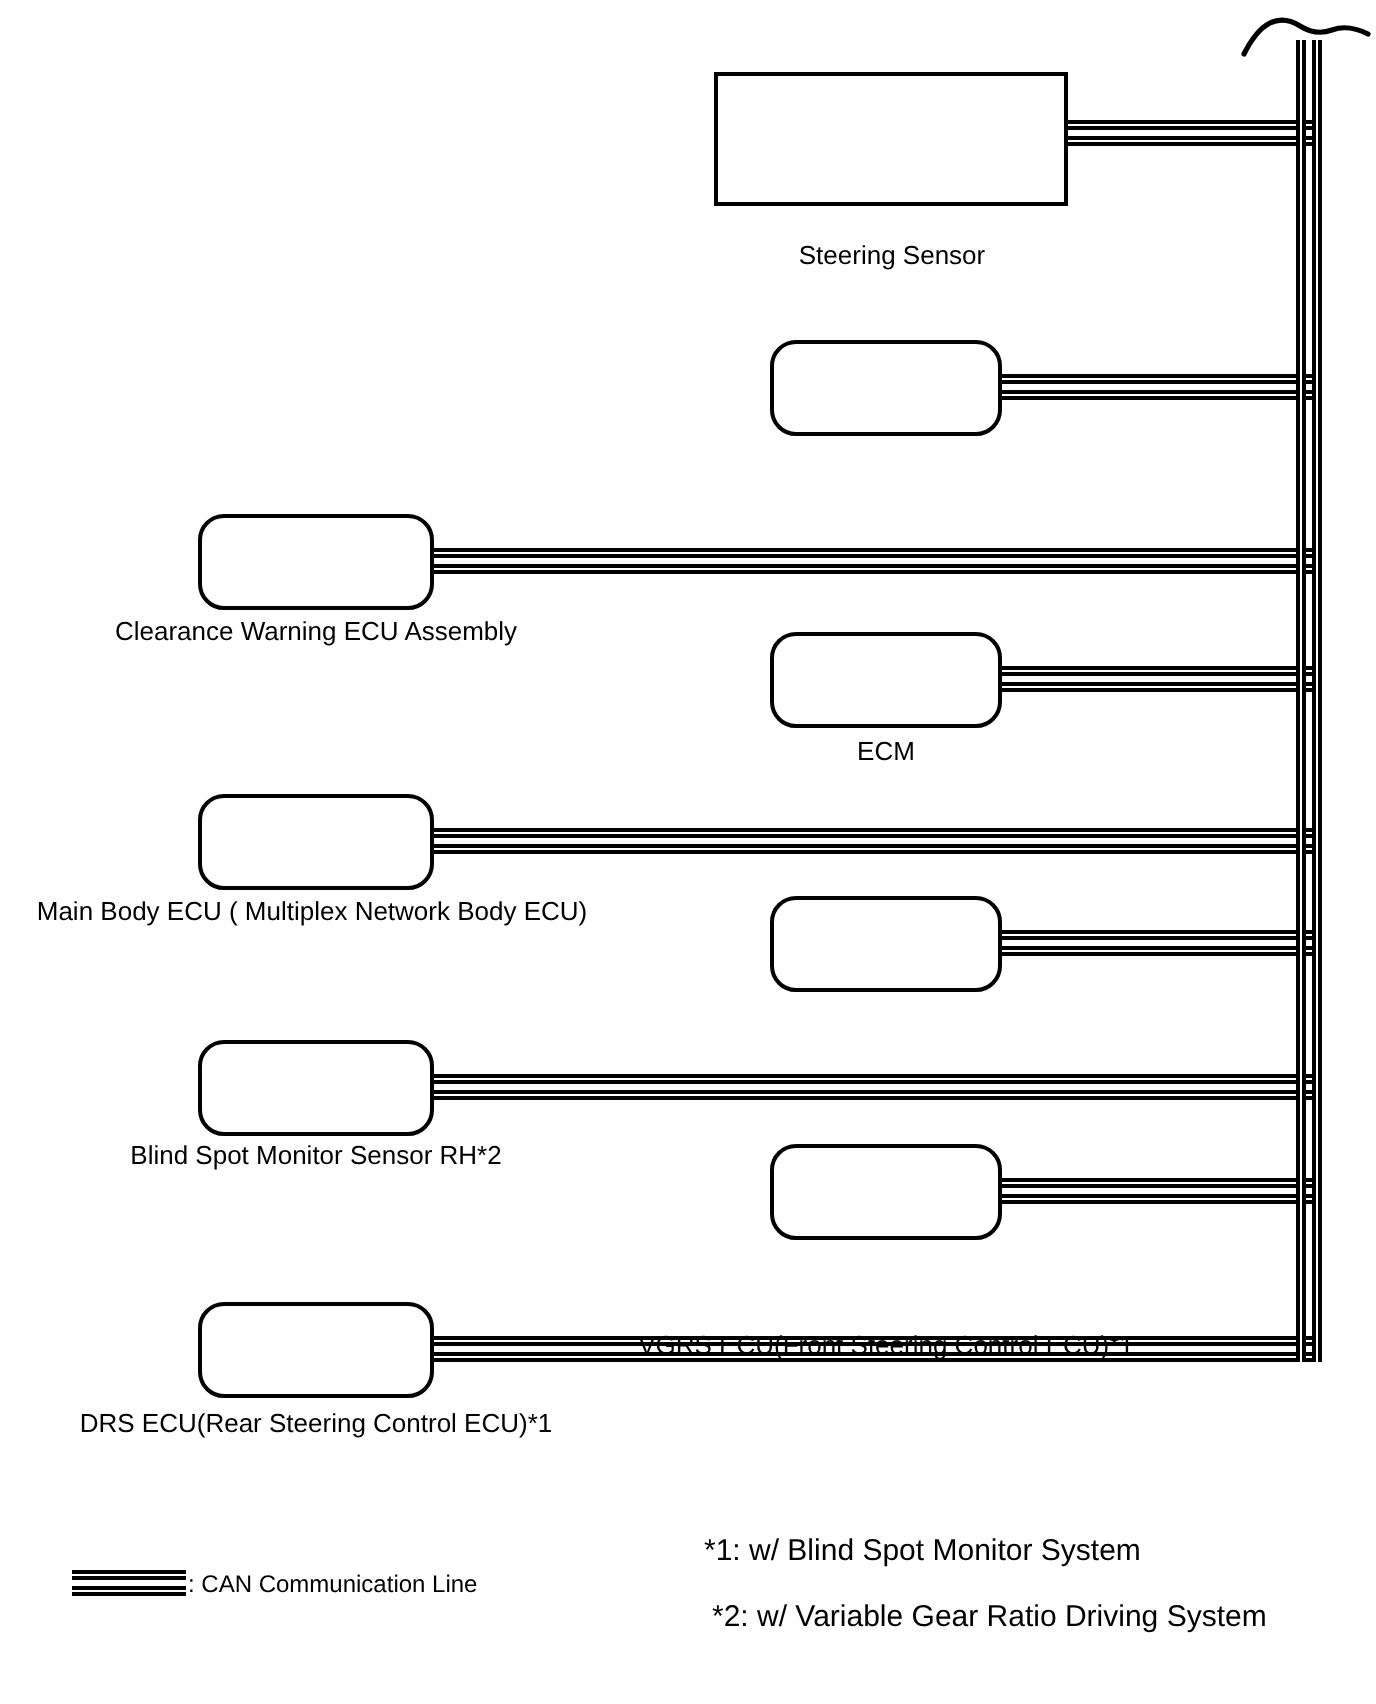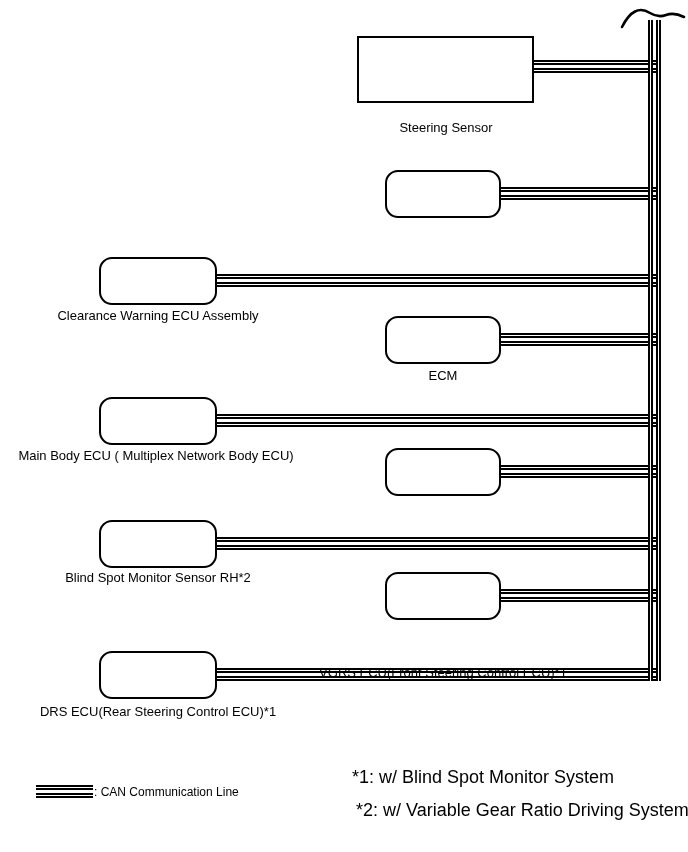--- a/index.html
+++ b/index.html
@@ -60,21 +60,21 @@
   .legend-row { position: absolute; left: 36px; top: 784px; height: 16px; }
   .legend-symbol {
     position: absolute; left: 0; top: 1px; width: 57px; height: 13px;
   }
   .legend-text {
     position: absolute; left: 58px; top: 1px;
     font-size: 12px; white-space: nowrap;
   }
   .footnote {
     position: absolute;
-    font-size: 18px;
+    font-size: 15px;
     white-space: nowrap;
   }
   .fn1 { left: 352px; top: 767px; }
   .fn2 { left: 356px; top: 800px; }
 </style>
 </head>
 <body>
 
 <div class="canvas">
 

